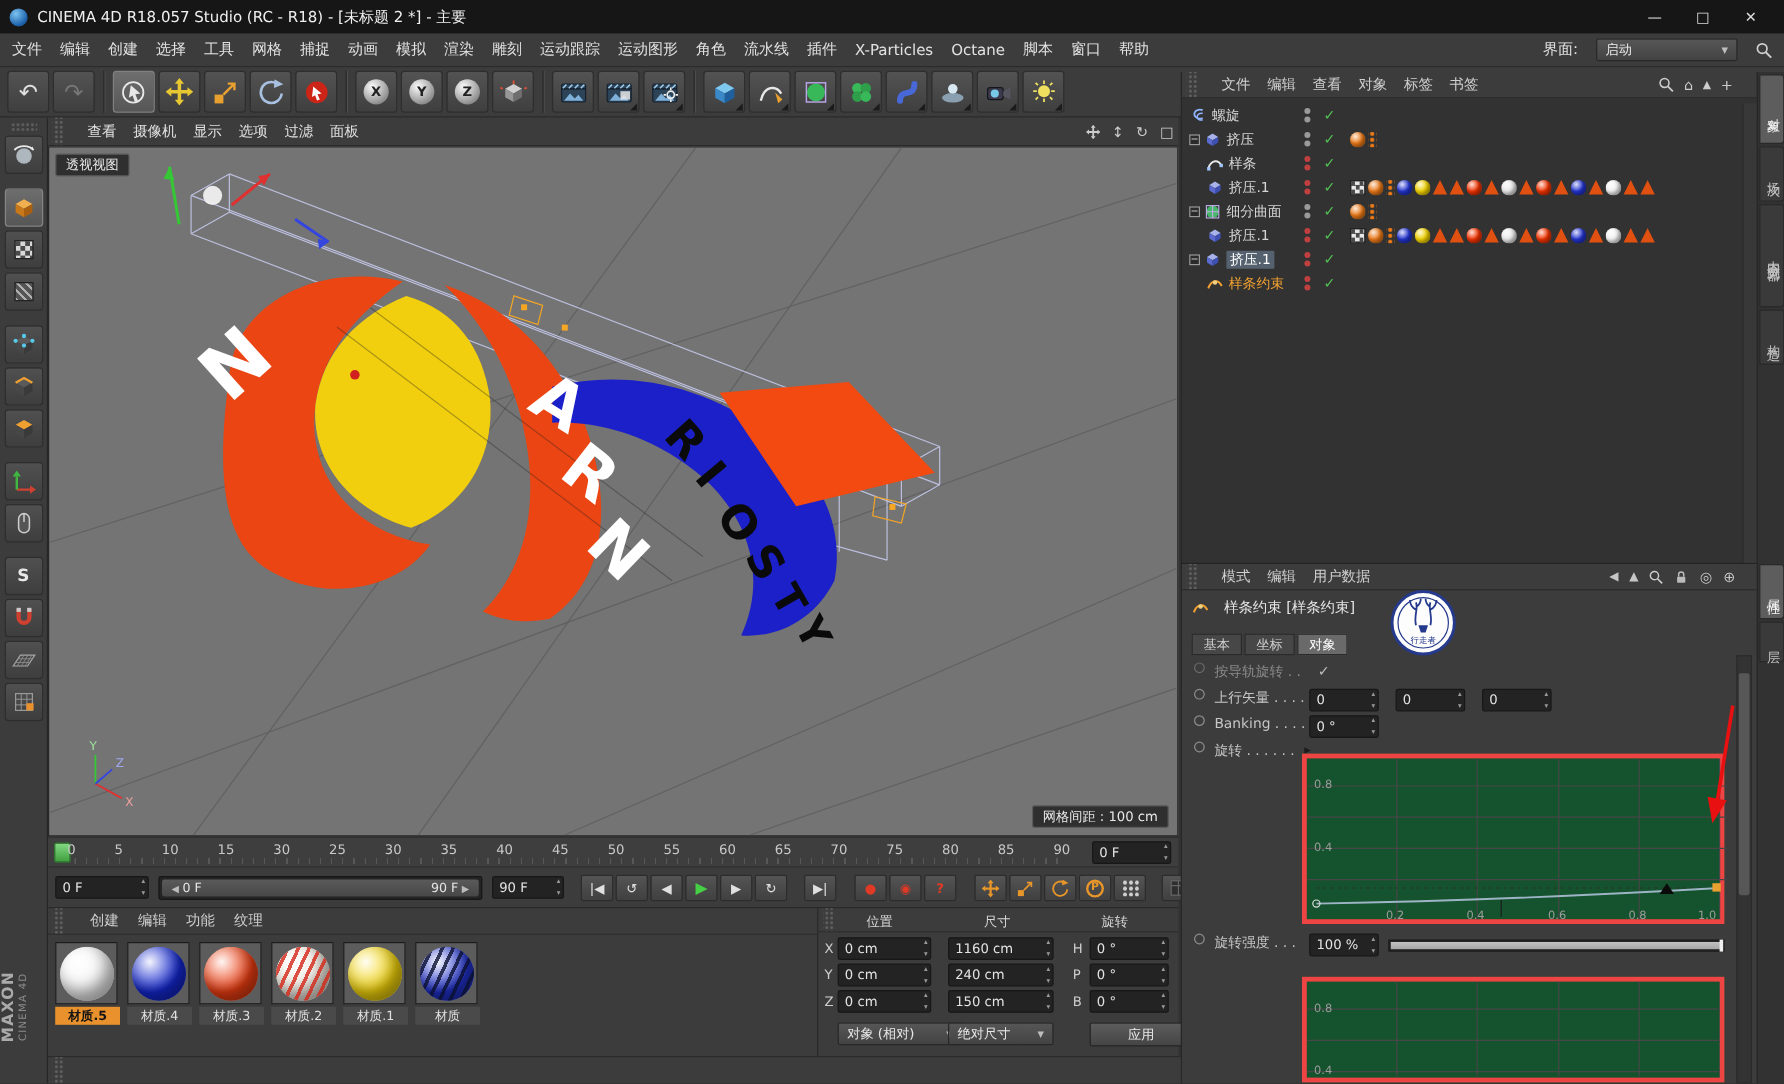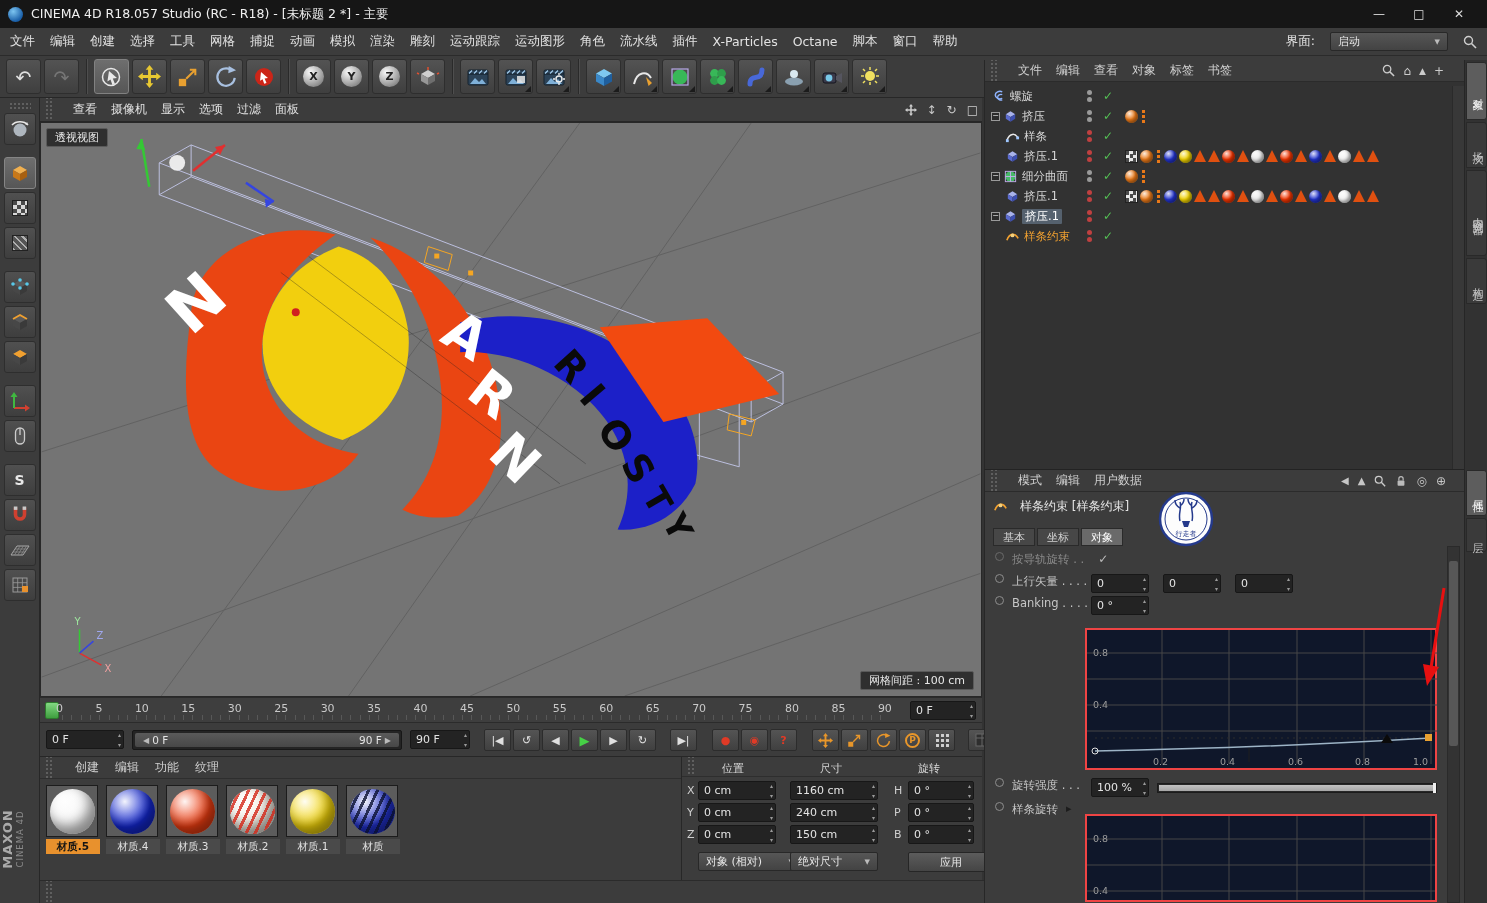--- a/index.html
+++ b/index.html
@@ -104,21 +104,21 @@
   #amgr{left:984px;top:470px;width:480px;height:433px;background:#3c3c3c;border-left:1px solid #272727;}
   #amgr .hic{margin-left:auto;display:flex;gap:9px;align-items:center;color:#c6c6c6;padding-right:14px;font-size:10px;}
   .amtitle{position:absolute;top:28px;left:8px;display:flex;align-items:center;gap:8px;font-size:12px;color:#e4e4e4;}
   .atab{position:absolute;top:58px;height:18px;padding:0 9px;background:#474747;border:1px solid #2a2a2a;display:flex;align-items:center;font-size:11px;color:#d0d0d0;}
   .atab.on{background:#6a6a6a;color:#fff;}
   .ar{position:absolute;left:0;right:22px;height:20px;display:flex;font-size:11.5px;}
   .abul{width:9px;height:9px;border:1.5px solid #8e8e8e;border-radius:50%;margin:0 8px 0 10px;flex:0 0 auto;}
   .albl{color:#c6c6c6;white-space:nowrap;} .dim{color:#8a8a8a;}
   .acheck{color:#bdbdbd;margin-left:14px;font-size:12px;}
   .tri{color:#1c1c1c;margin-left:8px;font-size:11px;}
-  .graph{position:absolute;background:#0f172a;border:2px solid #ef4444;}
+  .graph{position:absolute;background:#14532d;border:4px solid #ef4444;}
   .gl{position:absolute;font-size:9.5px;color:#9c9c9c;}
   .slider{position:absolute;height:10px;background:#272727;border:1px solid #1c1c1c;}
   .slider .fill{position:absolute;inset:1px;background:linear-gradient(#c2c2c2,#a6a6a6);}
   .slider .hd{position:absolute;right:0;top:-1px;bottom:-1px;width:3px;background:#efefef;}
   .sbar{position:absolute;left:462px;top:76px;bottom:0;width:13px;background:#333;border:1px solid #2a2a2a;font-size:7px;color:#999;text-align:center;}
   .sbar .thumb{position:absolute;left:1px;right:1px;top:14px;height:185px;background:#575757;border-radius:2px;}
   
   #rstrip{left:1464px;top:60px;width:23px;height:843px;background:#323232;border-left:1px solid #262626;}
   .vtab{position:absolute;left:1px;width:21px;writing-mode:vertical-rl;display:flex;align-items:center;justify-content:center;background:#3a3a3a;border:1px solid #292929;border-radius:0 3px 3px 0;font-size:11px;letter-spacing:2px;color:#c2c2c2;}
   .vtab.on{background:#5d5d5d;color:#f2f2f2;}
@@ -933,20 +933,25 @@
         <span>0</span>
       </span>
   </div>
   <div class="ar" style="top:126px">
     <span class="abul"></span>
     <span class="albl">Banking . . . .</span>
     <span class="fld spin" style="left:106px;width:58px">
         <span>0 °</span>
       </span>
   </div>
+  <div class="ar" style="top:148px">
+    <span class="abul"></span>
+    <span class="albl">旋转 . . . . . .</span>
+    <span class="tri">▸</span>
+  </div>
 
   <div class="graph" style="left:100px;top:158px;width:352px;height:142px">
     <svg width="350" height="140">
       <g stroke="#474747">
         <path d="M75 0 V134 M142 0 V134 M210 0 V134 M277 0 V134 M344 0 V134"></path>
         <path d="M0 23 H350 M0 49 H350 M0 75 H350 M0 101 H350"></path>
       </g>
       <path d="M8 108 H344" stroke="#2c2c2c" stroke-dasharray="2 4" fill="none"></path>
       <path d="M8 121 C120 119 240 114 344 108" stroke="#9db4c6" stroke-width="1.5" fill="none"></path>
       <circle cx="8" cy="121" r="3" stroke="#e0e0e0" fill="none"></circle>
@@ -968,25 +973,20 @@
     <span class="albl">旋转强度 . . .</span>
     <span class="fld spin" style="left:106px;width:58px">
         <span>100 %</span>
       </span>
   </div>
   <div class="slider" style="left:172px;top:313px;width:280px">
       <span class="fill"></span>
       <span class="hd"></span>
     </div>
 
-  <div class="ar" style="top:332px">
-    <span class="abul"></span>
-    <span class="albl">样条旋转</span>
-    <span class="tri">▸</span>
-  </div>
 
   <div class="graph" style="left:100px;top:344px;width:352px;height:88px;overflow:hidden">
     <svg width="350" height="140">
       <g stroke="#474747">
         <path d="M75 0 V140 M142 0 V140 M210 0 V140 M277 0 V140 M344 0 V140"></path>
         <path d="M0 23 H350 M0 49 H350 M0 75 H350 M0 101 H350"></path>
       </g>
       <path d="M8 121 H344" stroke="#55606a" fill="none"></path>
     </svg>
     <span class="gl" style="left:6px;top:17px">0.8</span>

